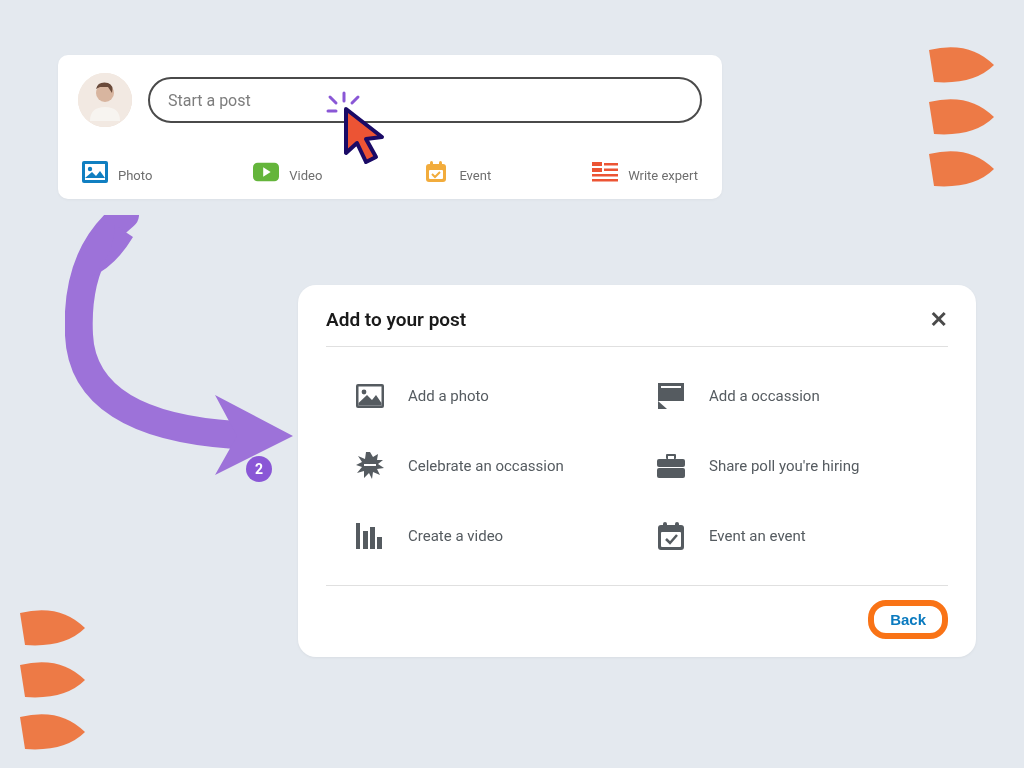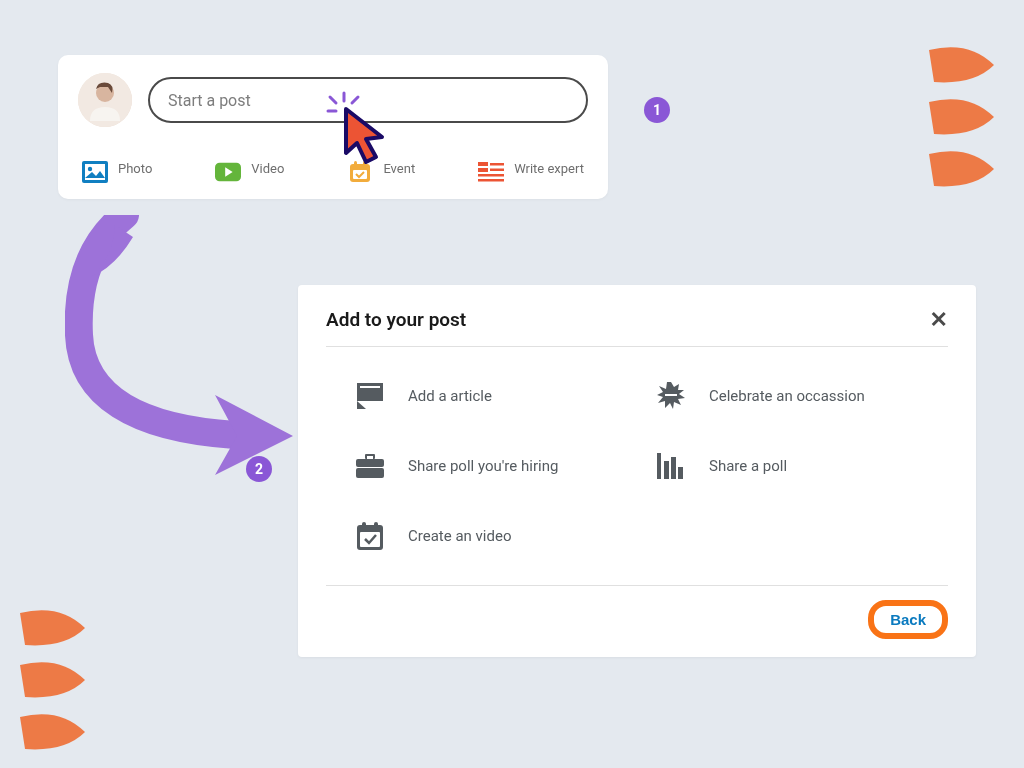--- a/index.html
+++ b/index.html
@@ -23,21 +23,21 @@
     font-size: 14px;
     display: flex; align-items: center; justify-content: center;
   }
   .step1 { top: 97px; left: 644px; }
   .step2 { top: 456px; left: 246px; }
 
   
   .card1 {
     position: absolute;
     top: 55px; left: 58px;
-    width: 550px;
+    width: 664px;
     background: #fff;
     border-radius: 10px;
     padding: 18px 20px 16px 20px;
     box-shadow: 0 1px 3px rgba(0,0,0,0.04);
   }
   .card1-top { display: flex; align-items: center; gap: 16px; position: relative; }
   .avatar {
     width: 54px; height: 54px; border-radius: 50%;
     background: linear-gradient(135deg,#f3e9e0 0%,#e8d5c8 100%);
     display:flex; align-items:center; justify-content:center;
@@ -59,36 +59,36 @@
     left: 248px; top: 18px;
     pointer-events: none;
   }
   .card1-bottom {
     margin-top: 34px;
     display: flex;
     justify-content: space-between;
     padding: 0 4px;
   }
   .post-action {
-    display: flex; align-items: flex-start; gap: 10px;
+    display: flex; align-items: flex-end; gap: 10px;
     color: #6e6e6e; font-size: 13px;
     cursor: pointer;
   }
   .post-action .icon-box { width: 26px; height: 22px; display:flex; align-items:center; justify-content:center; }
 
   
   .flow-arrow { position: absolute; top: 215px; left: 65px; }
 
   
   .card2 {
     position: absolute;
     top: 285px; left: 298px;
     width: 678px;
     background: #fff;
-    border-radius: 4px;
+    border-radius: 18px;
     padding: 22px 28px 18px 28px;
     box-shadow: 0 1px 3px rgba(0,0,0,0.05);
   }
   .card2-header {
     display: flex; justify-content: space-between; align-items: center;
     padding-bottom: 14px;
     border-bottom: 1px solid #e0e0e0;
   }
   .card2-title { font-size: 19px; font-weight: 600; color: #1a1a1a; }
   .close-x { font-size: 22px; font-weight: 700; color: #4a4a4a; cursor: pointer; }
@@ -223,27 +223,38 @@
 </div>
 
 <div class="card2">
   <div class="card2-header">
     <div class="card2-title">Add to your post</div>
     <div class="close-x">✕</div>
   </div>
   <div class="options-grid">
     <div class="option-item">
       <span class="opt-icon">
+        <svg width="28" height="24" viewBox="0 0 28 24">
+            <rect x="0" y="0" width="28" height="24" rx="2" fill="#555b60"></rect>
+            <rect x="2.5" y="2.5" width="23" height="19" fill="#fff"></rect>
+            <circle cx="8" cy="8" r="2.4" fill="#555b60"></circle>
+            <path d="M2.5 19 L11 11 L16 16 L20 11 L25.5 19 L25.5 21.5 L2.5 21.5 Z" fill="#555b60"></path>
+          </svg>
+      </span>
+      <span class="opt-label">Add a photo</span>
+    </div>
+    <div class="option-item">
+      <span class="opt-icon">
         <svg width="26" height="26" viewBox="0 0 26 26">
             <rect x="0" y="0" width="26" height="18" fill="#555b60"></rect>
             <rect x="3" y="3" width="20" height="2" fill="#fff"></rect>
             <path d="M0 18 L0 26 L9 26 Z" fill="#555b60"></path>
           </svg>
       </span>
-      <span class="opt-label">Add a article</span>
+      <span class="opt-label">Add a occassion</span>
     </div>
     <div class="option-item">
       <span class="opt-icon">
         <svg width="28" height="28" viewBox="0 0 28 28">
             <path d="M14 0 L17 5 L22 2 L21 8 L27 8 L22 12 L28 16 L21 17 L24 23 L17 20 L16 27 L13 21 L8 26 L8 19 L1 21 L6 15 L0 13 L6 10 L2 4 L9 7 L10 0 Z" fill="#555b60"></path>
             <rect x="8" y="12" width="12" height="2" fill="#fff"></rect>
           </svg>
       </span>
       <span class="opt-label">Celebrate an occassion</span>
     </div>
@@ -260,31 +271,31 @@
     </div>
     <div class="option-item">
       <span class="opt-icon">
         <svg width="28" height="26" viewBox="0 0 28 26">
             <rect x="0" y="0" width="4" height="26" fill="#555b60"></rect>
             <rect x="7" y="8" width="5" height="18" fill="#555b60"></rect>
             <rect x="14" y="4" width="5" height="22" fill="#555b60"></rect>
             <rect x="21" y="14" width="5" height="12" fill="#555b60"></rect>
           </svg>
       </span>
-      <span class="opt-label">Share a poll</span>
+      <span class="opt-label">Create a video</span>
     </div>
     <div class="option-item">
       <span class="opt-icon">
         <svg width="26" height="28" viewBox="0 0 26 28">
             <rect x="0" y="3" width="26" height="25" rx="3" fill="#555b60"></rect>
             <rect x="3" y="10" width="20" height="15" rx="1" fill="#fff"></rect>
             <rect x="5" y="0" width="4" height="6" rx="2" fill="#555b60"></rect>
             <rect x="17" y="0" width="4" height="6" rx="2" fill="#555b60"></rect>
             <path d="M8 17 L12 21 L19 13" stroke="#555b60" stroke-width="2.5" fill="none"></path>
           </svg>
       </span>
-      <span class="opt-label">Create an video</span>
+      <span class="opt-label">Event an event</span>
     </div>
   </div>
   <div class="card2-footer">
     <button class="back-btn">Back</button>
   </div>
 </div>
 
 </body></html>

